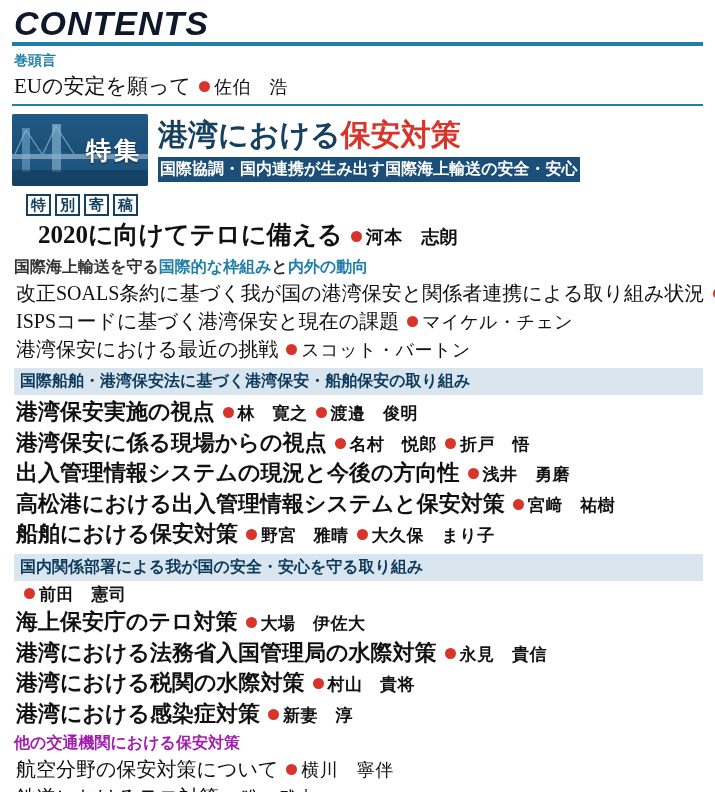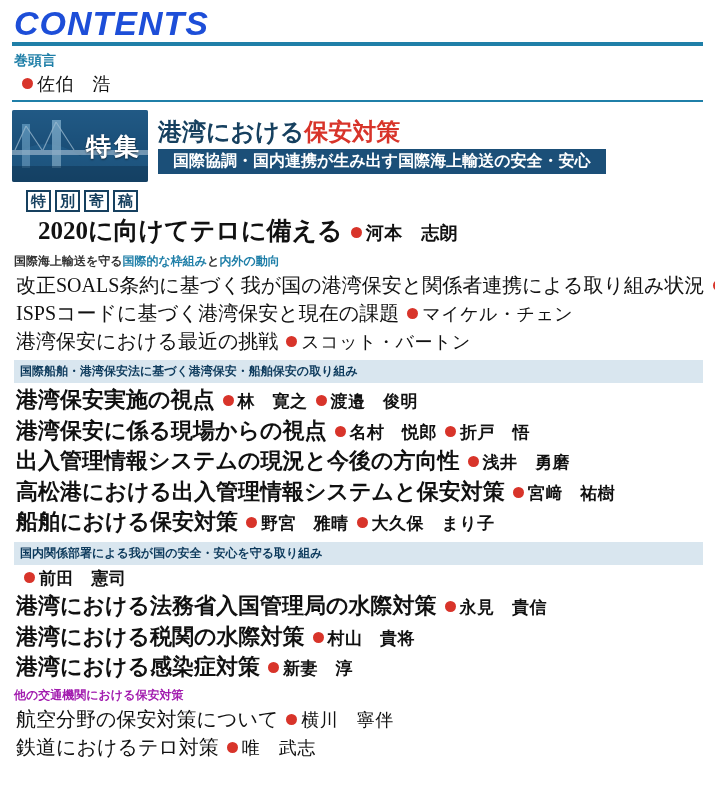--- a/index.html
+++ b/index.html
@@ -22,21 +22,21 @@
     padding: 0 12px;
   }
 
   
   .contents-title {
     font-family: "Liberation Sans", sans-serif;
     font-weight: bold;
     font-style: italic;
     font-size: 34px;
     letter-spacing: 1px;
-    color: #1d4ed8;
+    color: #0f172a;
     margin: 6px 0 2px 2px;
     line-height: 1.0;
   }
   .rule-thick {
     height: 4px;
     background: #1f7fa8;
     margin: 2px 0 6px 0;
   }
 
   
@@ -95,36 +95,36 @@
   .feature-right {
     flex: 1;
     display: flex;
     flex-direction: column;
     justify-content: center;
     padding-left: 10px;
   }
   .feature-main {
     font-family: "Liberation Sans", sans-serif;
     font-weight: bold;
-    font-size: 24px;
+    font-size: 30px;
     line-height: 1.15;
     color: #16405f;
     white-space: nowrap;
   }
   .feature-main .accent {
     color: #d8342a;
   }
   .feature-sub {
     margin-top: 4px;
     background: #1b4f78;
     color: #ffffff;
     font-family: "Liberation Sans", sans-serif;
     font-weight: bold;
     font-size: 16px;
-    padding: 2px 15px;
+    padding: 2px 2px;
     display: inline-block;
     white-space: nowrap;
     align-self: flex-start;
   }
 
   
   .special-tag {
     display: flex;
     gap: 4px;
     margin: 8px 0 2px 14px;
@@ -145,21 +145,21 @@
     font-size: 25px;
     font-weight: bold;
   }
   .special-row .title { letter-spacing: 0px; }
 
   
   .section { margin-top: 6px; }
   .section-head {
     font-family: Liberation Serif, serif;
     font-weight: bold;
-    font-size: 12px;
+    font-size: 16px;
     margin: 0 0 2px 2px;
     color: #333333;
   }
   .section-head.boxed {
     background: #d9e6ef;
     color: #0d3a5c;
     padding: 3px 6px;
     display: block;
   }
   .section-head.plain-gray { color: #a21caf; }
@@ -209,20 +209,21 @@
 </head>
 <body>
 
 <div class="page">
 
   <div class="contents-title">CONTENTS</div>
   <div class="rule-thick"></div>
 
   <div class="preface-label">巻頭言</div>
   <div class="preface-row">
+    <span class="title">EUの安定を願って</span>
     <span class="author">
       <span class="dot"></span>
       <span class="author-name">佐伯　浩</span>
     </span>
   </div>
 
   <div class="rule-thin"></div>
 
   <div class="feature">
     <div class="feature-badge">
@@ -338,20 +339,27 @@
 
   <div class="section">
     <div class="section-head boxed">国内関係部署による我が国の安全・安心を守る取り組み</div>
     <div class="entry bold">
       <span class="author">
           <span class="dot"></span>
           <span class="author-name">前田　憲司</span>
         </span>
     </div>
     <div class="entry bold">
+      <span class="title">海上保安庁のテロ対策</span>
+      <span class="author">
+          <span class="dot"></span>
+          <span class="author-name">大場　伊佐大</span>
+        </span>
+    </div>
+    <div class="entry bold">
       <span class="title">港湾における法務省入国管理局の水際対策</span>
       <span class="author">
           <span class="dot"></span>
           <span class="author-name">永見　貴信</span>
         </span>
     </div>
     <div class="entry bold">
       <span class="title">港湾における税関の水際対策</span>
       <span class="author">
           <span class="dot"></span>

